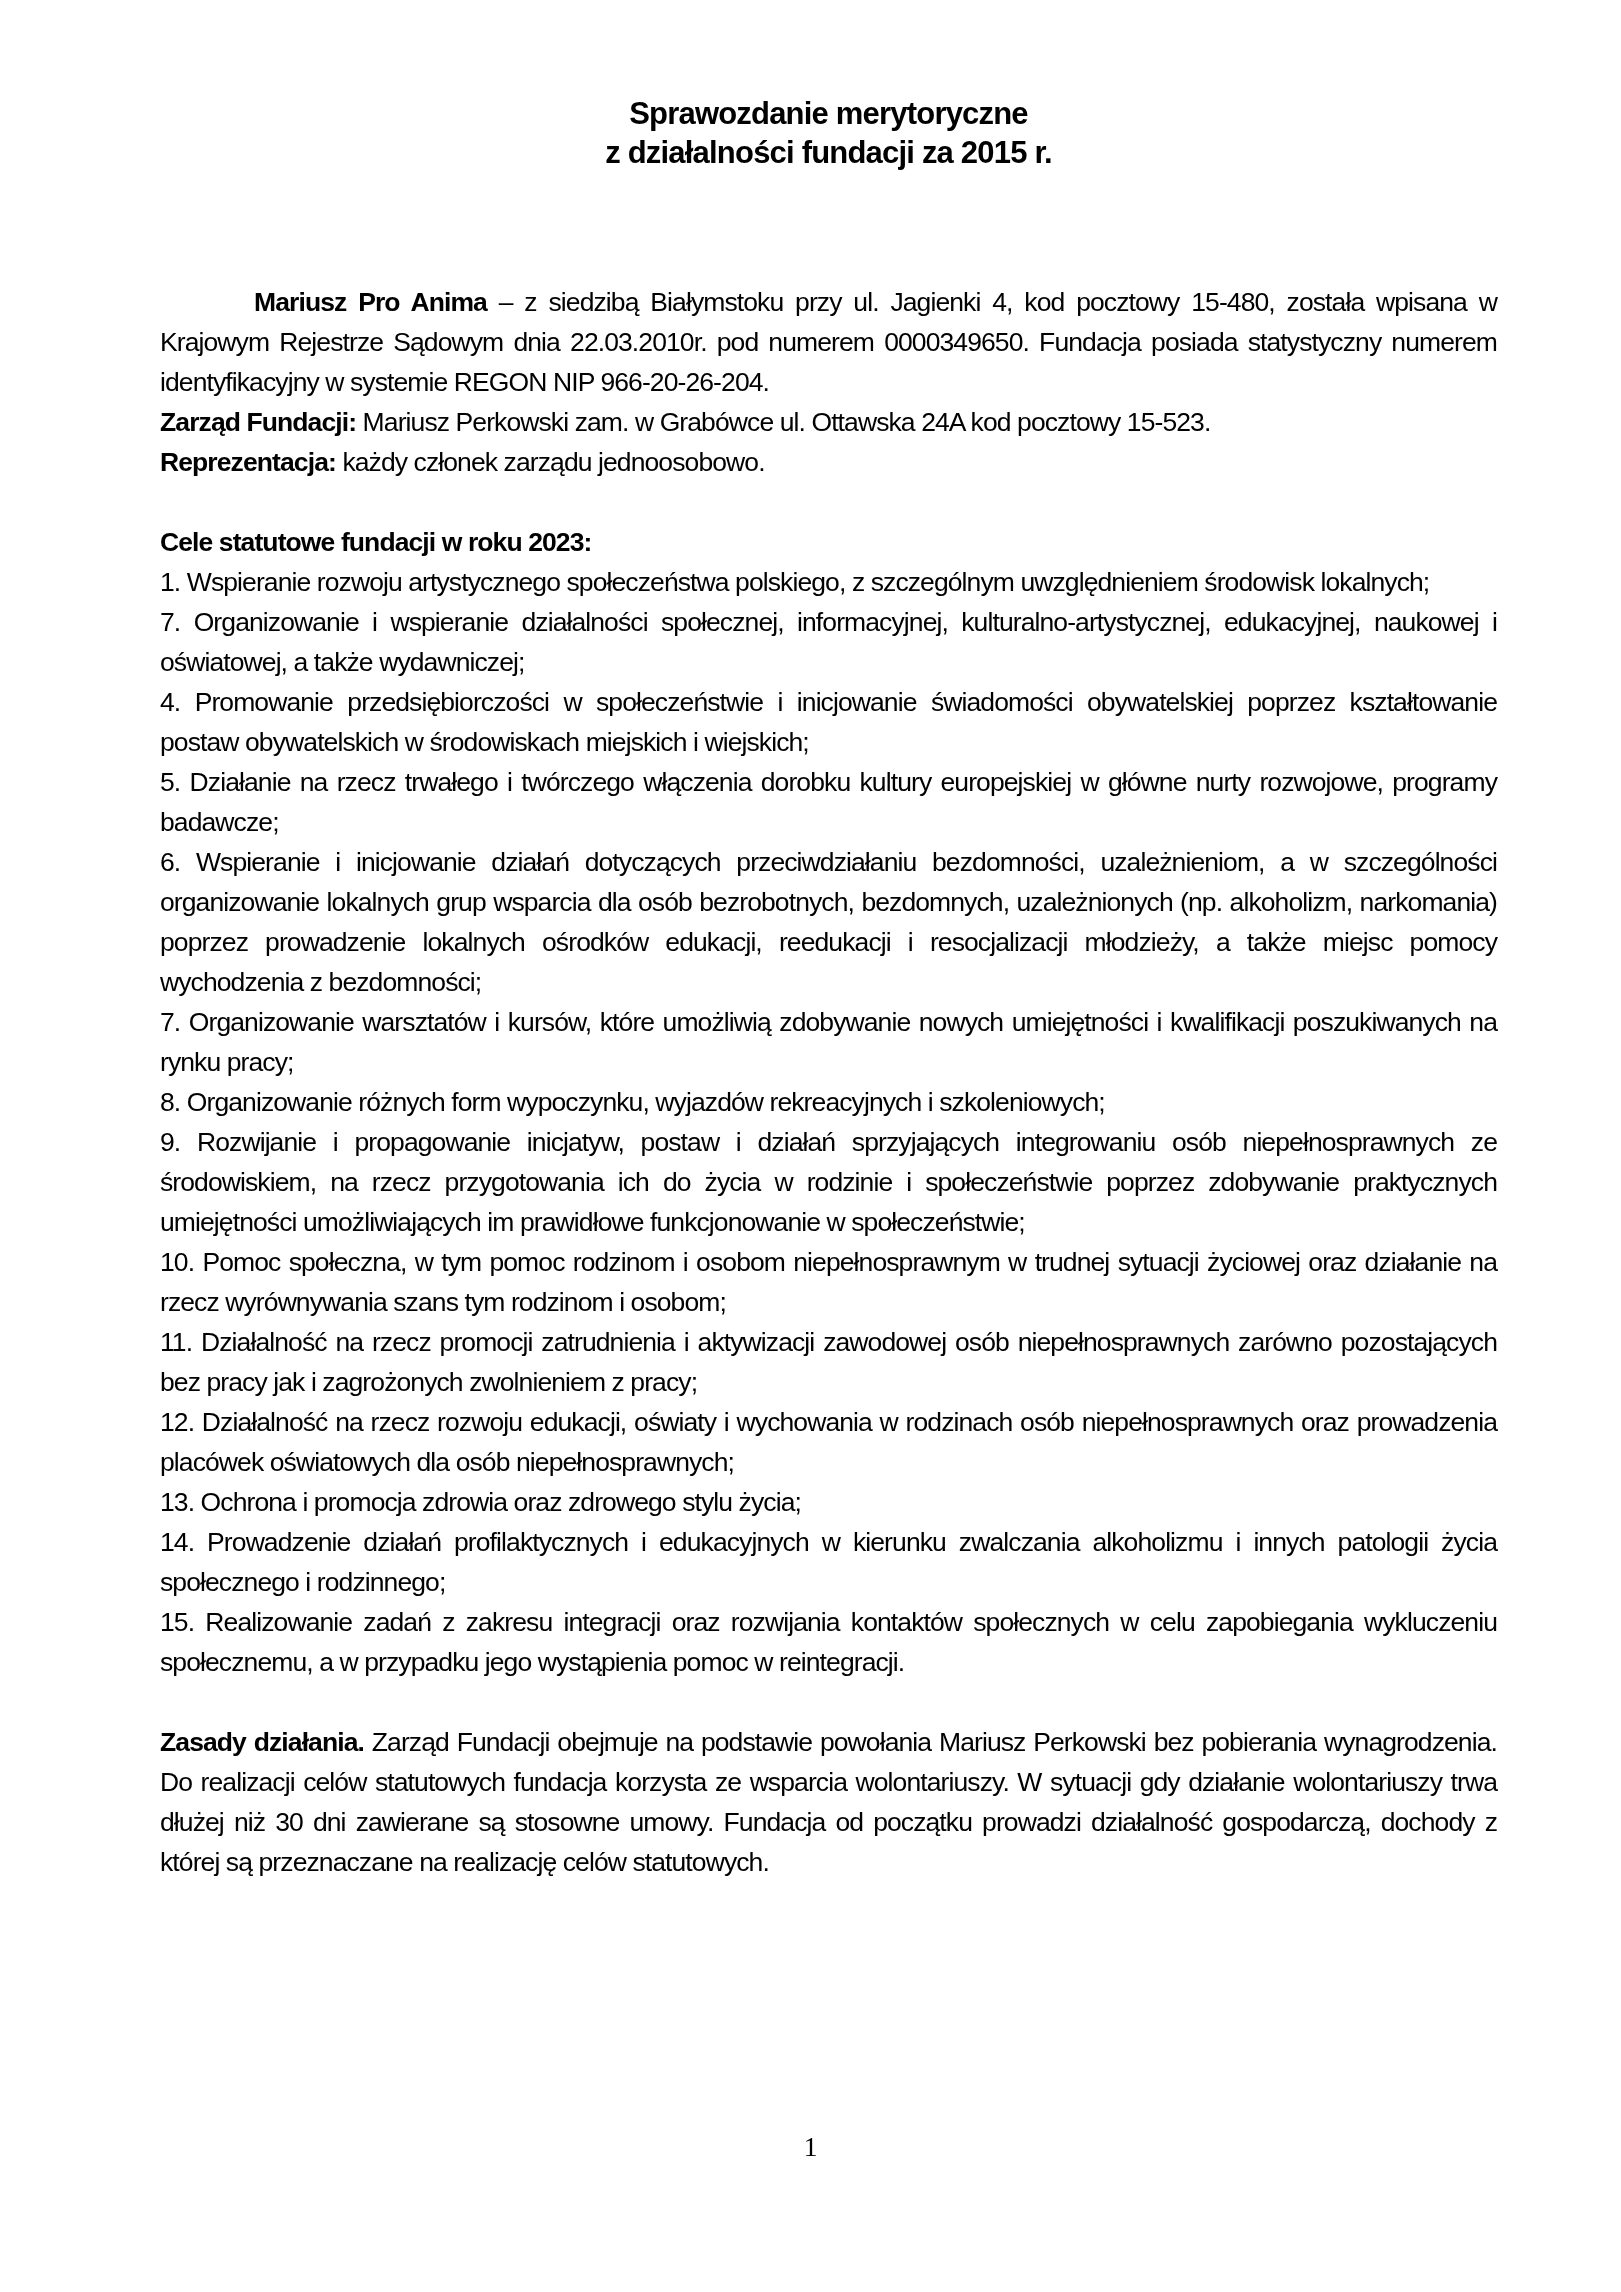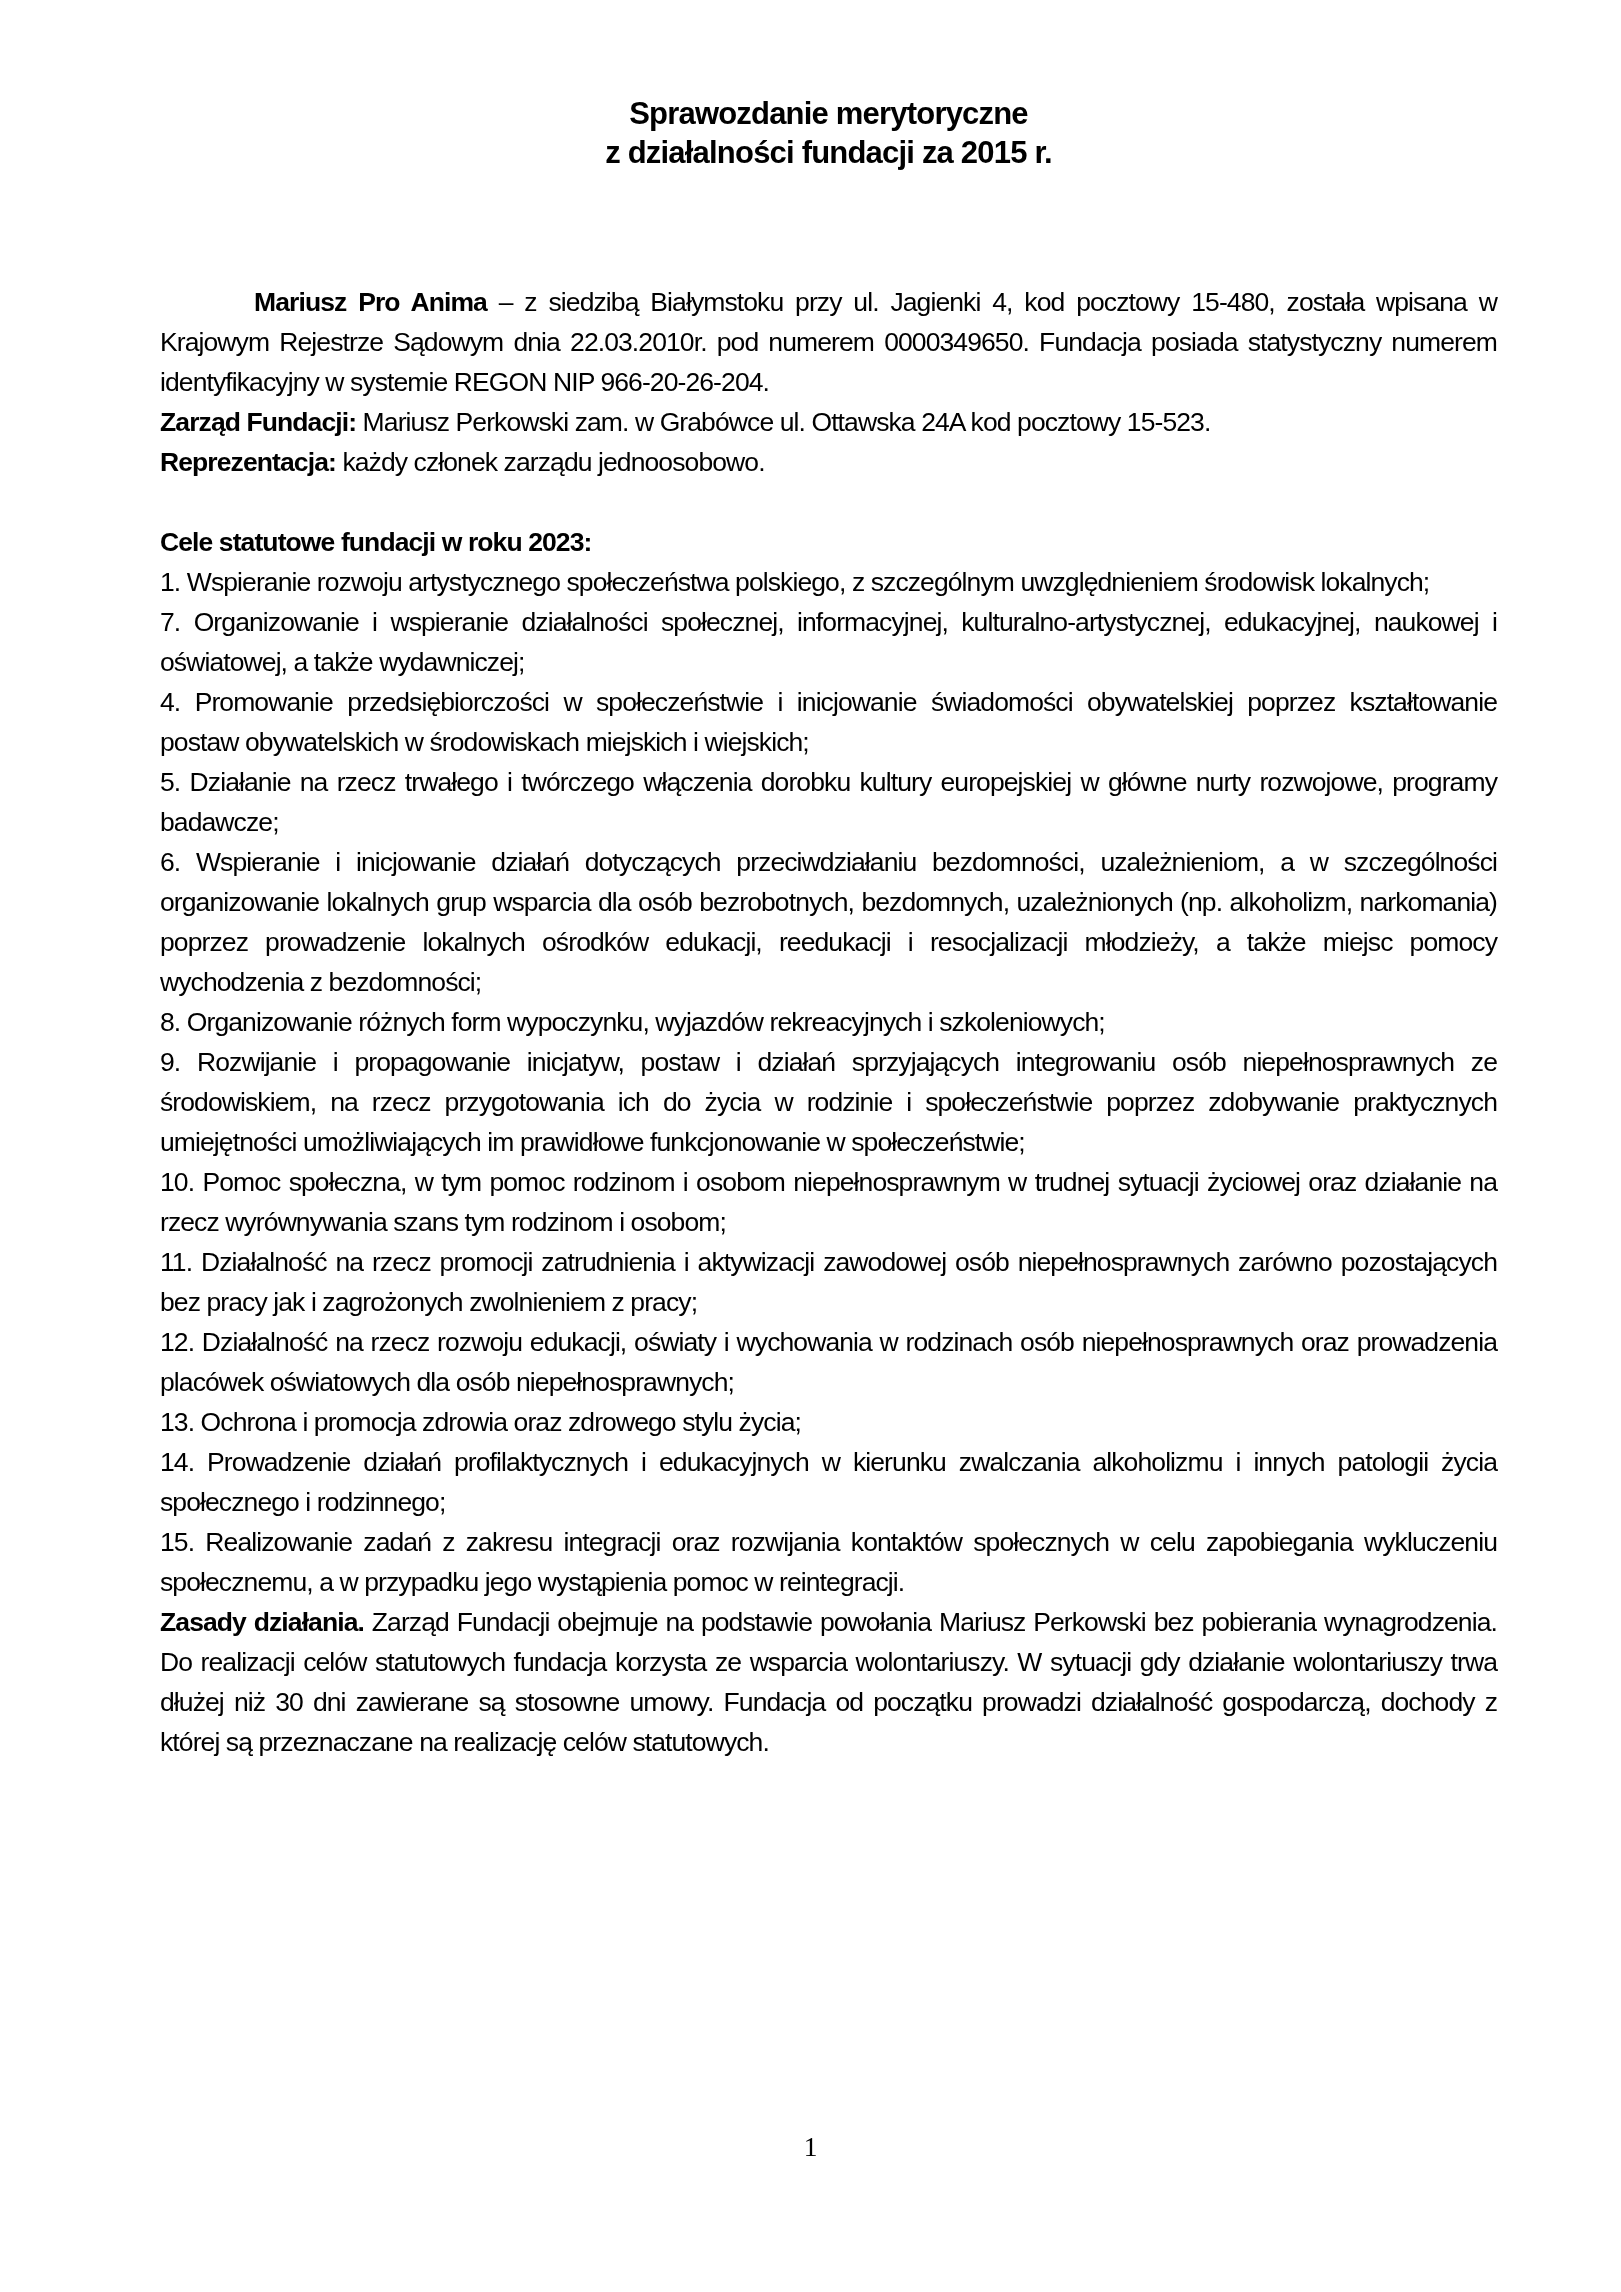--- a/index.html
+++ b/index.html
@@ -42,21 +42,21 @@
       font-weight: bold;
       margin: 0;
       letter-spacing: -0.9px;
     }
     .goals ol {
       list-style: none;
       margin: 0;
       padding: 0;
     }
     .goals li { margin: 0; }
-    .rules { }
+    .rules { margin-top: 40px; }
     .rules p { margin: 0; }
     .page-number {
       position: absolute;
       left: 0;
       width: 1621px;
       top: 2132px;
       text-align: center;
       font-family: "Liberation Serif", serif;
       font-size: 27.4px;
       line-height: 31px;
@@ -79,20 +79,21 @@
   </div>
 
   <div class="goals body-text">
     <h2>Cele statutowe fundacji w roku 2023:</h2>
     <ol class="justify">
       <li>1. Wspieranie rozwoju artystycznego społeczeństwa polskiego, z szczególnym uwzględnieniem środowisk lokalnych;</li>
       <li>7. Organizowanie i wspieranie działalności społecznej, informacyjnej, kulturalno-artystycznej, edukacyjnej, naukowej  i oświatowej, a także wydawniczej;</li>
       <li>4. Promowanie przedsiębiorczości w społeczeństwie i inicjowanie świadomości obywatelskiej poprzez kształtowanie postaw obywatelskich w środowiskach miejskich i wiejskich;</li>
       <li>5. Działanie na rzecz trwałego i twórczego włączenia dorobku kultury europejskiej w główne nurty rozwojowe, programy badawcze;</li>
       <li>6. Wspieranie i inicjowanie działań dotyczących przeciwdziałaniu bezdomności, uzależnieniom, a w szczególności organizowanie lokalnych grup wsparcia dla osób bezrobotnych, bezdomnych, uzależnionych (np. alkoholizm, narkomania) poprzez prowadzenie lokalnych ośrodków edukacji, reedukacji i resocjalizacji młodzieży, a także miejsc pomocy wychodzenia z bezdomności;</li>
+      <li>7. Organizowanie warsztatów i kursów, które umożliwią zdobywanie nowych umiejętności i kwalifikacji poszukiwanych na rynku pracy;</li>
       <li>8.  Organizowanie różnych form wypoczynku, wyjazdów rekreacyjnych i szkoleniowych;</li>
       <li>9. Rozwijanie i propagowanie inicjatyw, postaw i działań sprzyjających integrowaniu osób niepełnosprawnych ze środowiskiem, na rzecz przygotowania ich do życia w rodzinie i społeczeństwie poprzez zdobywanie praktycznych umiejętności umożliwiających im prawidłowe funkcjonowanie w społeczeństwie;</li>
       <li>10. Pomoc społeczna, w tym pomoc rodzinom i osobom niepełnosprawnym w trudnej sytuacji życiowej oraz działanie na rzecz wyrównywania szans tym rodzinom i osobom;</li>
       <li>11. Działalność na rzecz promocji zatrudnienia i aktywizacji zawodowej osób niepełnosprawnych zarówno pozostających bez pracy jak i zagrożonych zwolnieniem z pracy;</li>
       <li>12. Działalność na rzecz rozwoju edukacji, oświaty i wychowania w rodzinach osób niepełnosprawnych oraz prowadzenia placówek oświatowych dla osób niepełnosprawnych;</li>
       <li>13.   Ochrona i promocja zdrowia oraz zdrowego stylu życia;</li>
       <li>14.  Prowadzenie działań profilaktycznych i edukacyjnych w kierunku zwalczania alkoholizmu i innych patologii życia społecznego i rodzinnego;</li>
       <li>15. Realizowanie zadań z zakresu integracji oraz rozwijania kontaktów społecznych w celu zapobiegania wykluczeniu społecznemu, a w przypadku jego wystąpienia pomoc w reintegracji.</li>
     </ol>
   </div>

